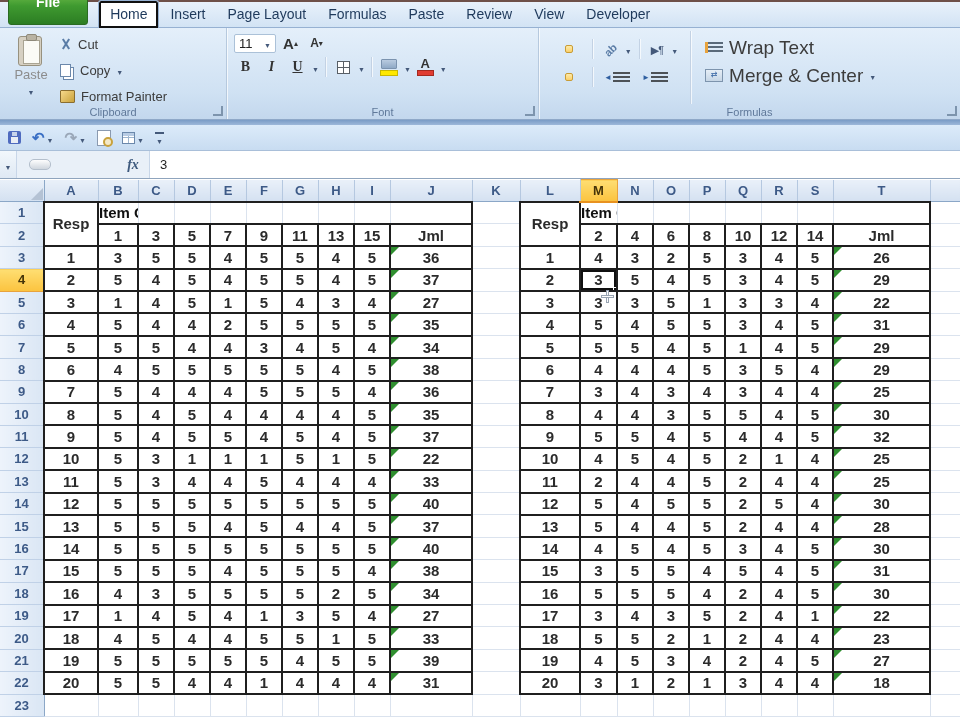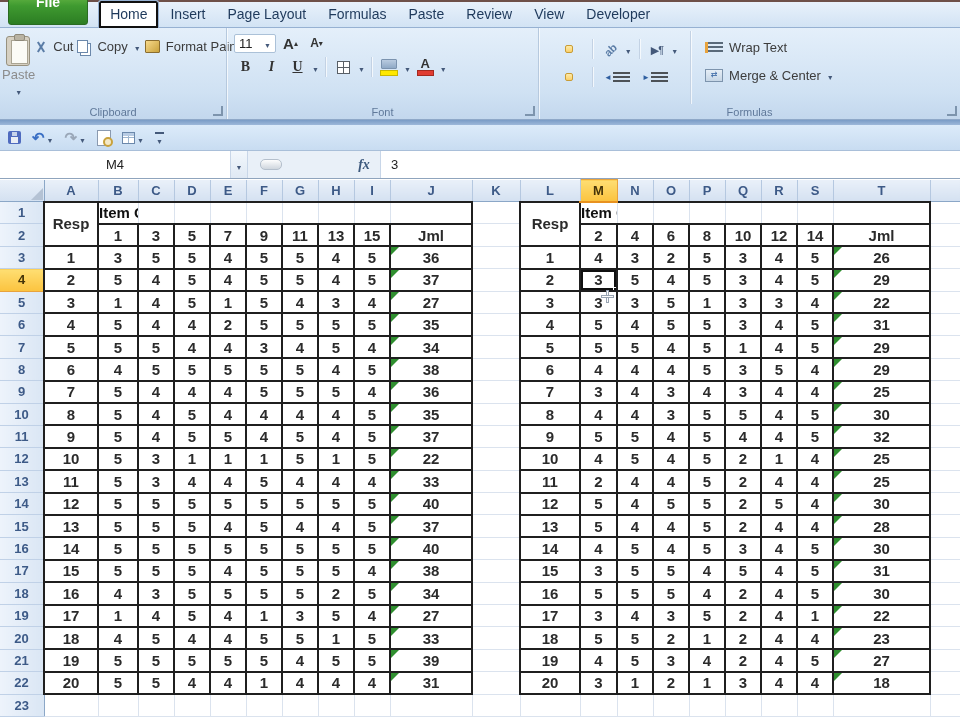--- a/index.html
+++ b/index.html
@@ -28,21 +28,21 @@
   .sep{width:1px;height:20px;background:#c3d2e4;margin:0 3px;box-shadow:1px 0 0 rgba(255,255,255,.7);}
 
   
   .g-clip{width:226px;display:flex;}
   .paste{width:58px;display:flex;flex-direction:column;align-items:center;padding-top:3px;}
   .clip-ic{position:relative;width:26px;height:32px;margin-bottom:2px;}
   .clip-back{position:absolute;left:0;top:2px;width:22px;height:28px;background:#d6d0c2;border:1px solid #97917f;border-radius:3px;}
   .clip-paper{position:absolute;left:5px;top:6px;width:15px;height:22px;background:#fbfbf6;border:1px solid #a9a493;}
   .clip-top{position:absolute;left:8px;top:0;width:9px;height:5px;background:#b9b3a3;border:1px solid #8e897a;border-radius:2px;}
   .paste-lbl{font-size:13px;color:#8c8c8c;line-height:13px;}
-  .clip-actions{display:flex;gap:4px;padding-top:5px;}
+  .clip-actions{display:flex;flex-direction:column;gap:10px;padding-top:5px;}
   .act{display:flex;align-items:center;gap:6px;font-size:13px;color:#3c3c3c;height:21px;white-space:nowrap;}
   .cut-ic{position:relative;width:12px;height:12px;}
   .cut-ic::before,.cut-ic::after{content:"";position:absolute;left:5px;top:0;width:2px;height:12px;background:#5a7ca6;}
   .cut-ic::before{transform:rotate(32deg);} .cut-ic::after{transform:rotate(-32deg);}
   .copy-ic{width:9px;height:11px;border:1px solid #6b88ab;background:#fff;box-shadow:3px 3px 0 -1px #fff,3px 3px 0 0 #6b88ab;margin-right:3px;}
   .fp-ic{width:13px;height:11px;background:linear-gradient(135deg,#f7d98b,#c9a23c);border:1px solid #8a6d2f;border-radius:1px;}
 
   
   .g-font{width:312px;}
   .font-row{display:flex;align-items:center;gap:3px;padding:2px 5px;}
@@ -80,21 +80,21 @@
   .dir-ic::before{content:"▶¶";font-size:11px;color:#44597a;letter-spacing:-1px;}
   .ind-ic{display:flex;align-items:center;gap:1px;}
   .ind-ar{font-size:8px;color:#2f5fa0;}
   .al-right{padding:6px 0 0 14px;margin-left:12px;border-left:1px solid #c3d2e4;
             box-shadow:inset 1px 0 0 rgba(255,255,255,.7);display:flex;flex-direction:column;gap:7px;}
   .wt-ic{width:15px;height:11px;background:repeating-linear-gradient(to bottom,#5a6a7a 0 2px,transparent 2px 4px);
          border-left:3px solid #e8a33d;}
   .mc-ic{width:16px;height:11px;border:1px solid #7d94ad;background:linear-gradient(#e6eef6,#c6d6e6);
          font-size:8px;line-height:10px;text-align:center;color:#2f5fa0;}
   .mc-ic::before{content:"⇄";}
-  .al-lbl{font-size:13px;color:#3c3c3c;white-space:nowrap;}
+  .al-lbl{font-size:19px;color:#3c3c3c;white-space:nowrap;}
 
   
   .ribbon-edge{height:5px;background:linear-gradient(#7a9cc6,#9db8da);}
 
   
   .qat{height:26px;background:linear-gradient(#dcebfa,#c8dcf1);border-bottom:1px solid #a9bfd9;
        display:flex;align-items:center;padding-left:8px;gap:11px;box-sizing:border-box;}
   .qbtn{display:flex;align-items:center;gap:2px;}
   .ic-save{width:13px;height:13px;background:#4f6bbf;border-radius:2px;position:relative;}
   .ic-save::after{content:"";position:absolute;left:3px;bottom:1px;width:7px;height:6px;background:#e8edf5;}
@@ -306,21 +306,20 @@
     </span>
   <span class="qbtn">
       <span class="ic-more">
         <span class="bar"></span>
         <span class="dd"></span>
       </span>
     </span>
 </div>
 
 <div class="fbar">
-  <div class="namebox">M4</div>
   <div class="nb-arrow">
       <span class="dd"></span>
     </div>
   <div class="fx-gap">
       <span class="pill"></span>
     </div>
   <div class="fx">fx</div>
   <div class="fvalue">3</div>
 </div>
 

